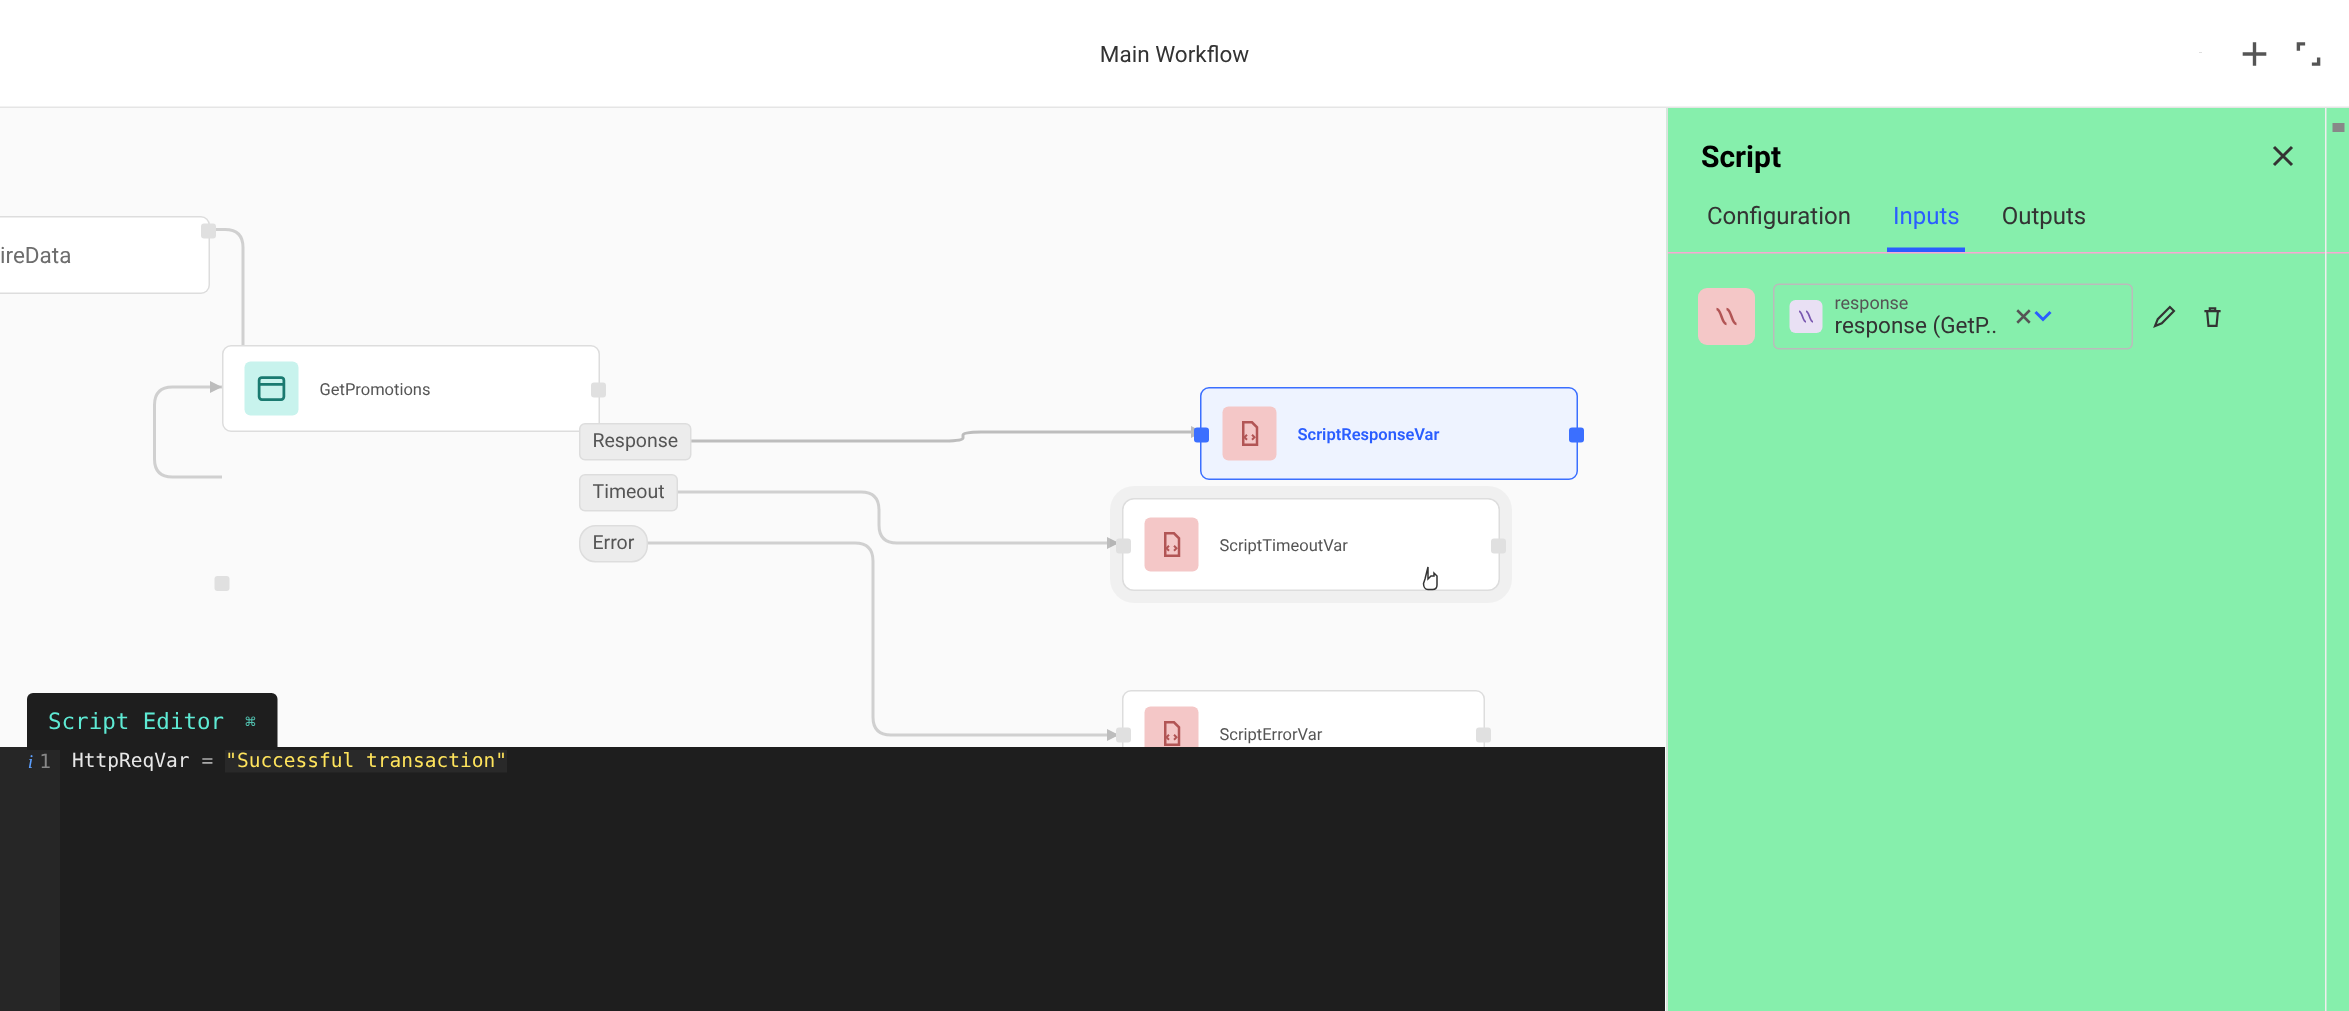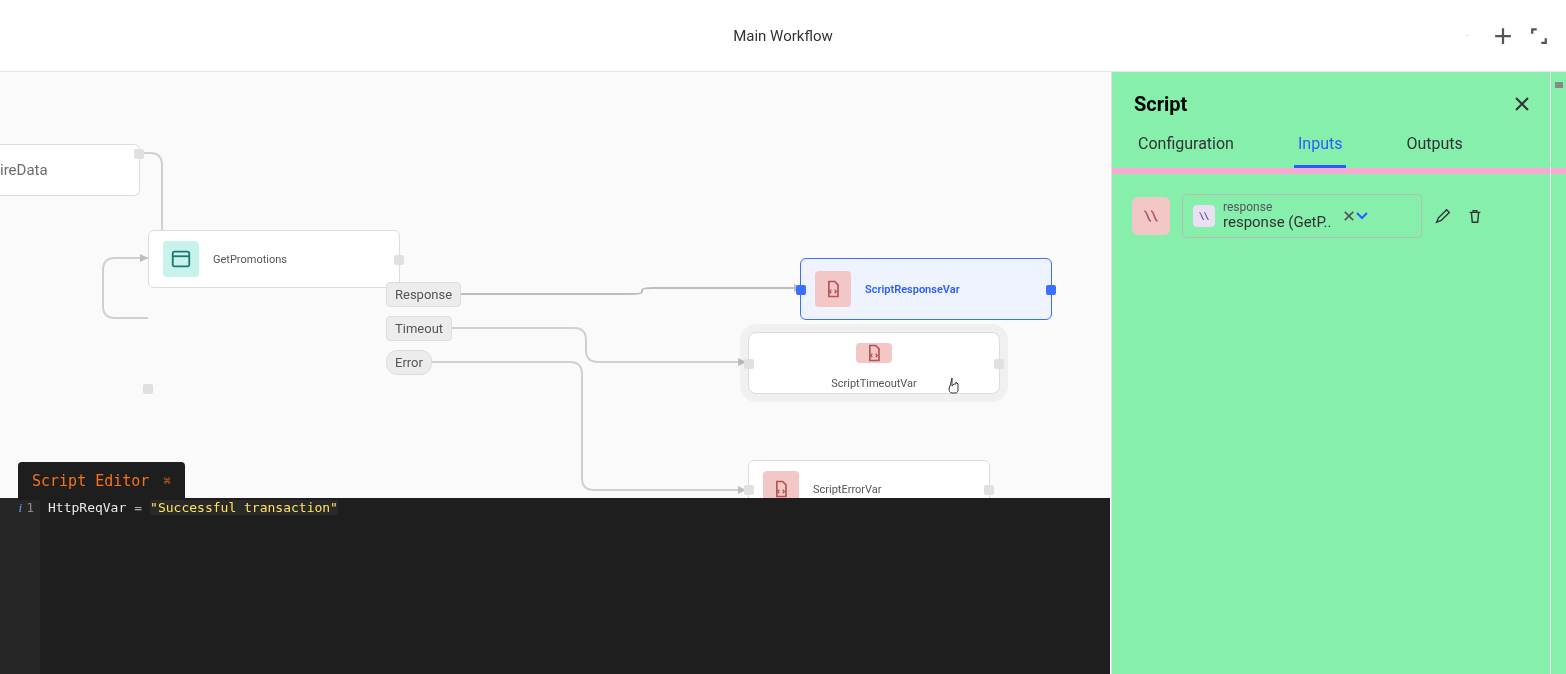--- a/index.html
+++ b/index.html
@@ -21,36 +21,36 @@
   .node.hover { box-shadow: 0 0 0 8px rgba(0,0,0,0.04); border-radius: 8px; }
   .node-partial { position:absolute; left:0; border:1px solid #ddd; border-radius:0 6px 6px 0; border-left:none; background:#fff; padding:10px 14px 10px 0; color:#6d6d6d; font-size:15px; }
   .port-label { position: absolute; background: #ececec; border: 1px solid #ddd; border-radius: 4px; font-size: 13px; color: #555; padding: 4px 8px; }
   .port-dot { position:absolute; width:10px; height:10px; background:#e0e0e0; border-radius:2px; }
   .port-dot-sel { background:#3b6fff; }
   .panel { width: 455px; border-left: 1px solid #e0e0e0; background: #86efac; display: flex; flex-direction: column; position: relative; }
   .panel .scrollbar { position:absolute; right:0; top:0; width:16px; height:100%; border-left:1px solid #eee; }
   .panel .scrollbar::before { content:""; position:absolute; top:10px; left:4px; width:8px; height:0; border-top:6px solid #888; }
   .panel-head { display: flex; align-items: center; justify-content: space-between; padding: 20px 36px 18px 22px; }
   .panel-head h2 { font-size: 20px; font-weight: 700; }
-  .tabs { display: flex; gap: 56px; padding: 0 22px; border-bottom: 6px solid #f9a8d4; align-items: center; }
+  .tabs { display: flex; gap: 20px; padding: 0 22px; border-bottom: 1px solid #f9a8d4; align-items: center; }
   .tab { font-size: 16px; color: #333; padding: 0 4px 12px; cursor: pointer; border-bottom: 3px solid transparent; }
   .tab.active { color: #2a5dff; border-bottom-color: #2a5dff; }
   .panel-body { padding: 20px; }
   .input-row { display: flex; align-items: center; gap: 12px; }
   .input-row .type-badge { width: 38px; height: 38px; border-radius: 6px; background: #f4c7c7; display:flex; align-items:center; justify-content:center; color:#b25555; }
   .chip { flex: 0 0 auto; border: 1px solid #bbb; border-radius: 4px; padding: 6px 10px; display: flex; align-items: center; gap: 8px; min-width: 240px; }
   .chip .chip-icon { width: 22px; height: 22px; border-radius: 4px; background: #e9e0f4; display:flex; align-items:center; justify-content:center; color:#7a58b0; }
   .chip .chip-text { display:flex; flex-direction:column; line-height:1.1; }
   .chip .chip-text .k { font-size: 12px; color: #555; }
   .chip .chip-text .v { font-size: 15px; color: #333; }
   .chip .chip-act { margin-left: 4px; color: #555; display:flex; gap:2px; align-items:center; }
   .row-actions { display: flex; gap: 14px; color: #444; }
   .row-actions .ic { width: 18px; height: 18px; cursor: pointer; }
   .editor { position: absolute; left: 0; bottom: 0; width: 1110px; height: 176px; background: #1e1e1e; color: #ddd; font-family: ui-monospace, Menlo, Consolas, monospace; }
-  .editor-tab { position: absolute; top: -36px; left: 18px; background: #1e1e1e; color: #f97316; border-radius: 4px 4px 0 0; padding: 10px 14px; display:flex; align-items:center; gap:14px; font-size:15px;justify-content:flex-end; }
+  .editor-tab { position: absolute; top: -36px; left: 18px; background: #1e1e1e; color: #5eead4; border-radius: 4px 4px 0 0; padding: 10px 14px; display:flex; align-items:center; gap:14px; font-size:15px;justify-content:flex-end; }
   .editor-tab .cmd { font-size: 12px; opacity:.8; }
   .editor-gutter { width: 40px; background: #262626; color: #888; font-size: 13px; padding: 2px 6px; text-align: right; float:left; height:100%; }
   .editor-gutter .info { color:#5da0ff; font-style:italic; font-family: serif; margin-right:4px; }
   .editor-code { padding: 2px 8px; font-size: 13px; display:flex; gap:8px; }
   .tok-var { color: #e8e8e8; }
   .tok-op { color: #aaa; }
   .tok-str { color: #ffe45c; background: rgba(255,255,255,0.05); }
   .cursor-icon { position:absolute; width:16px; height:20px; pointer-events:none; }
   svg { display:block; }
 </style>
@@ -119,21 +119,21 @@
         <span class="icon-badge pink">
           <svg viewBox="0 0 24 24" width="20" height="20">
               <path d="M7 3h7l4 4v14H7z" stroke="currentColor" stroke-width="2" fill="none"></path>
               <path d="M10 13l-2 2 2 2M14 13l2 2-2 2" stroke="currentColor" stroke-width="1.6" fill="none"></path>
             </svg>
         </span>
         <span class="label">ScriptResponseVar</span>
         <span class="port-dot port-dot-sel" style="right:-5px; top:26px;"></span>
       </div>
 
-      <div class="node hover" style="left:748px; top:260px; width:252px; height:62px;flex-direction:column;">
+      <div class="node hover" style="left:748px; top:260px; width:252px; height:62px;">
         <span class="port-dot" style="left:-5px; top:26px;"></span>
         <span class="icon-badge pink">
           <svg viewBox="0 0 24 24" width="20" height="20">
               <path d="M7 3h7l4 4v14H7z" stroke="currentColor" stroke-width="2" fill="none"></path>
               <path d="M10 13l-2 2 2 2M14 13l2 2-2 2" stroke="currentColor" stroke-width="1.6" fill="none"></path>
             </svg>
         </span>
         <span class="label">ScriptTimeoutVar</span>
         <span class="port-dot" style="right:-5px; top:26px;"></span>
       </div>

